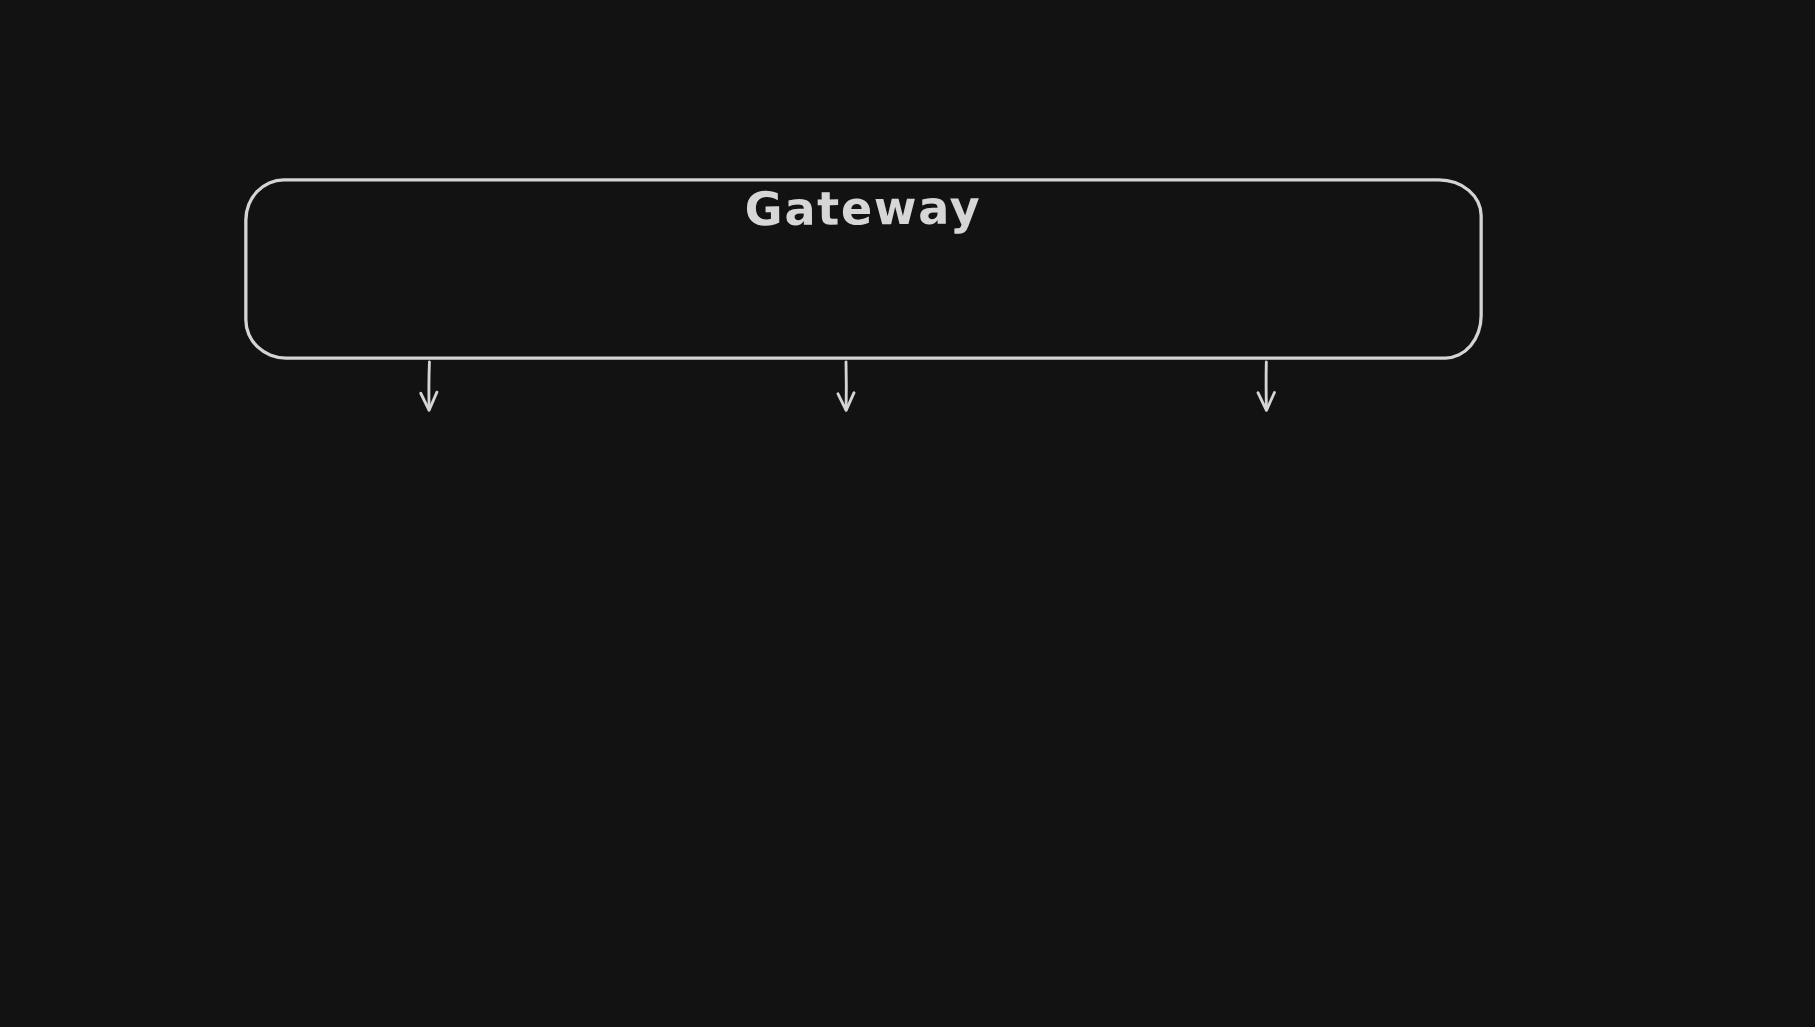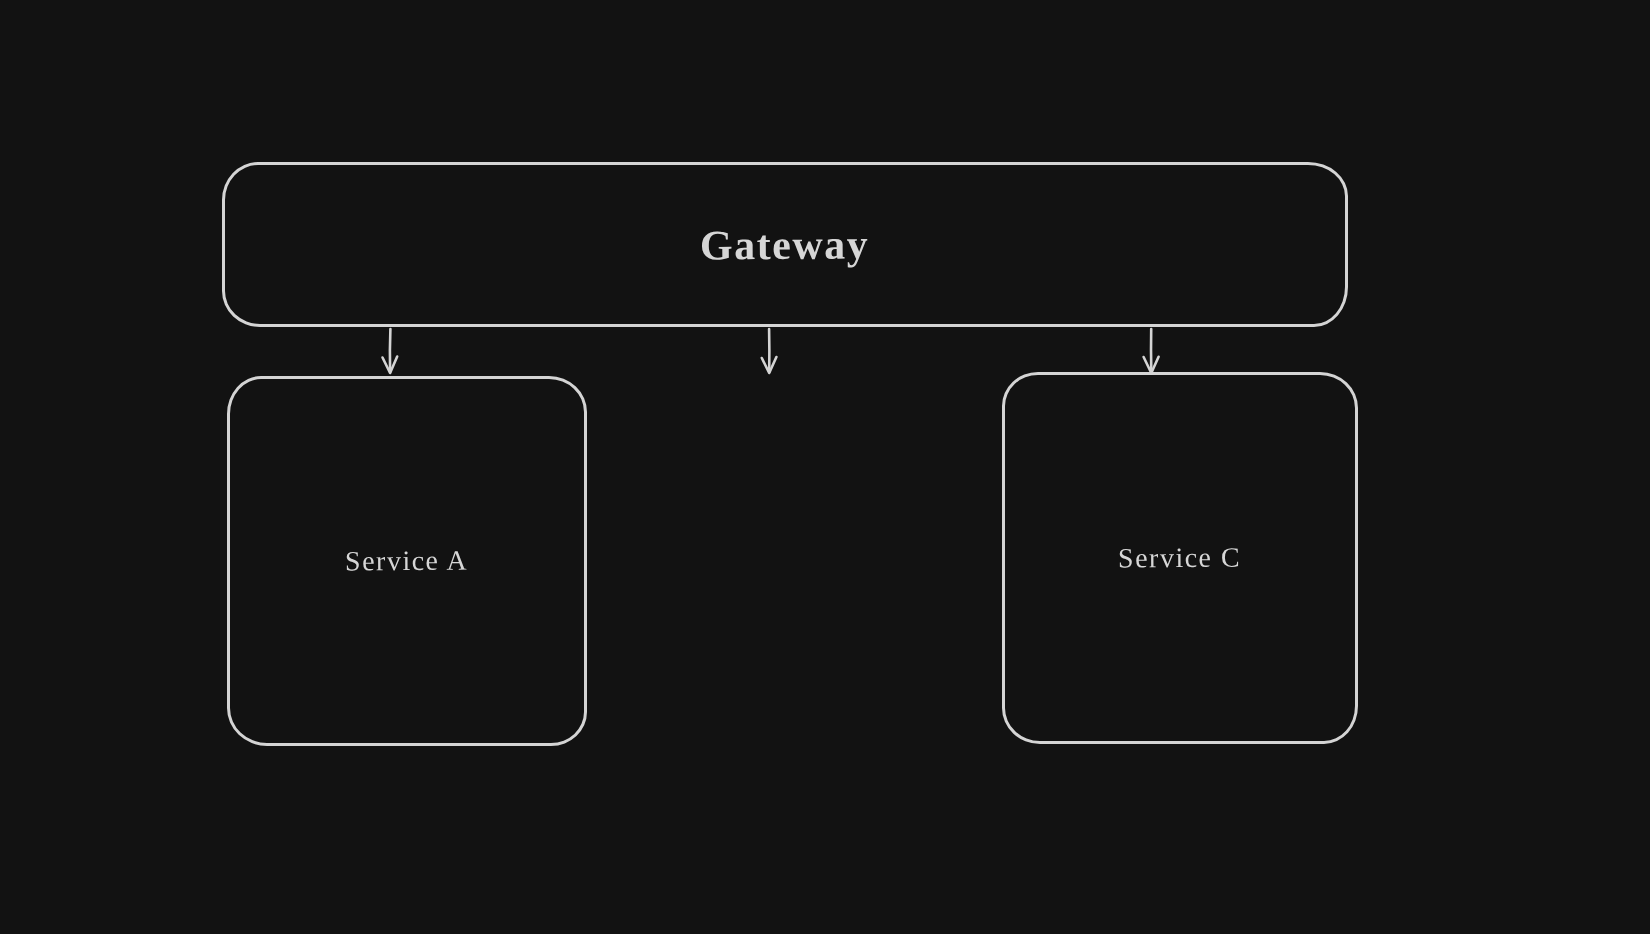--- a/index.html
+++ b/index.html
@@ -19,24 +19,23 @@
     position: relative;
     width: 1650px;
     height: 934px;
     background: var(--bg);
   }
   .node {
     position: absolute;
     border: 3px solid var(--stroke);
     background: transparent;
     display: flex;
-    align-items: center;
+    align-items: flex-start;
     justify-content: center;
     color: var(--text);
-    font-family: Liberation Serif, serif;
   }
   
   .node-gateway {
     left: 222px; top: 162px;
     width: 1126px; height: 165px;
     border-radius: 36px 40px 34px 38px / 38px 34px 40px 36px;
   }
   .node-service-a {
     left: 227px; top: 376px;
     width: 360px; height: 370px;
@@ -96,22 +95,16 @@
   <svg class="edge" style="left:756px; top:327px;" width="26" height="50" viewBox="0 0 26 50">
     <path d="M13.1 2 Q13.6 24 13.2 45"></path>
     <path d="M5.8 31 L13.2 46 L20.4 30"></path>
   </svg>
 
   <svg class="edge" style="left:1138px; top:327px;" width="26" height="50" viewBox="0 0 26 50">
     <path d="M13.2 2 Q12.8 22 13.3 45"></path>
     <path d="M5.6 30 L13.3 46 L20.6 29.8"></path>
   </svg>
 
-  <div class="node node-service-a">
-    <span class="node-label service-label">Service A</span>
-  </div>
 
 
-  <div class="node node-service-c">
-    <span class="node-label service-label">Service C</span>
-  </div>
 
 </div>
 
 </body></html>

